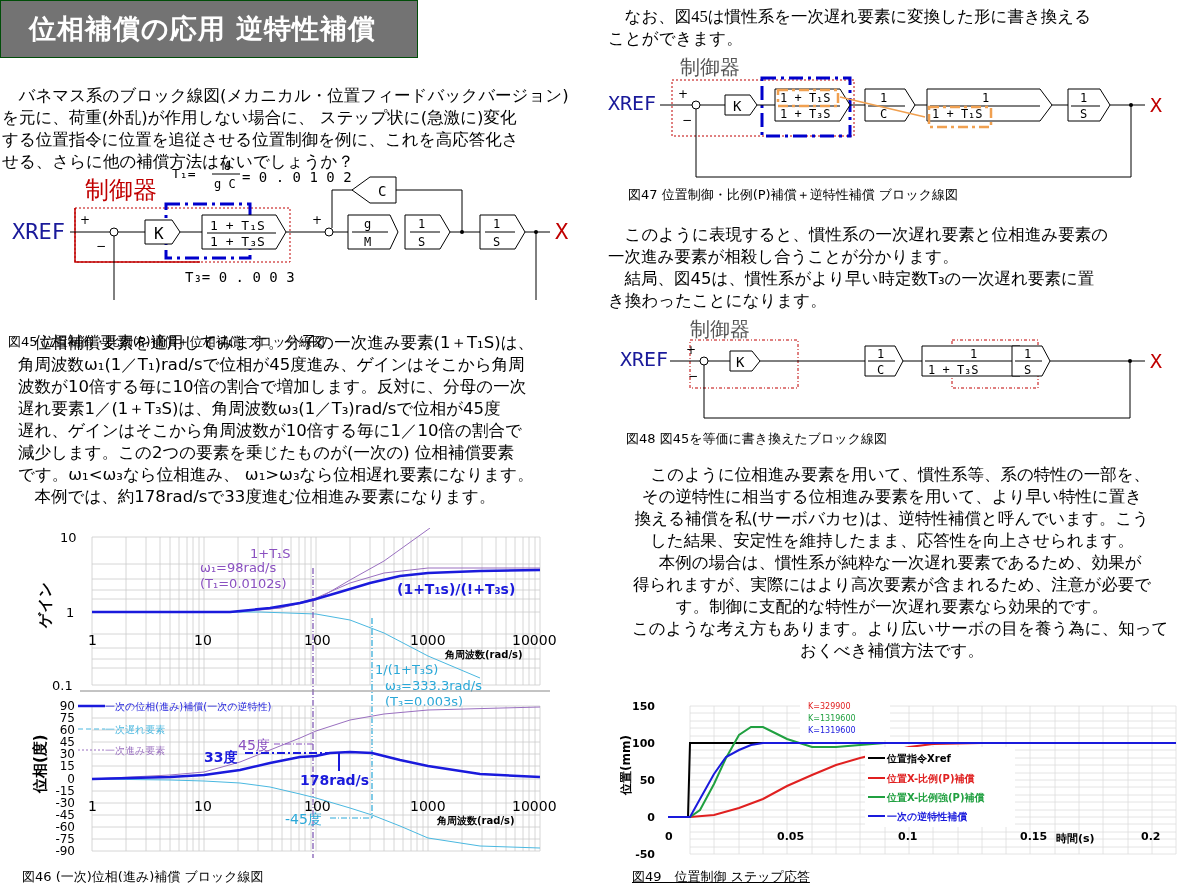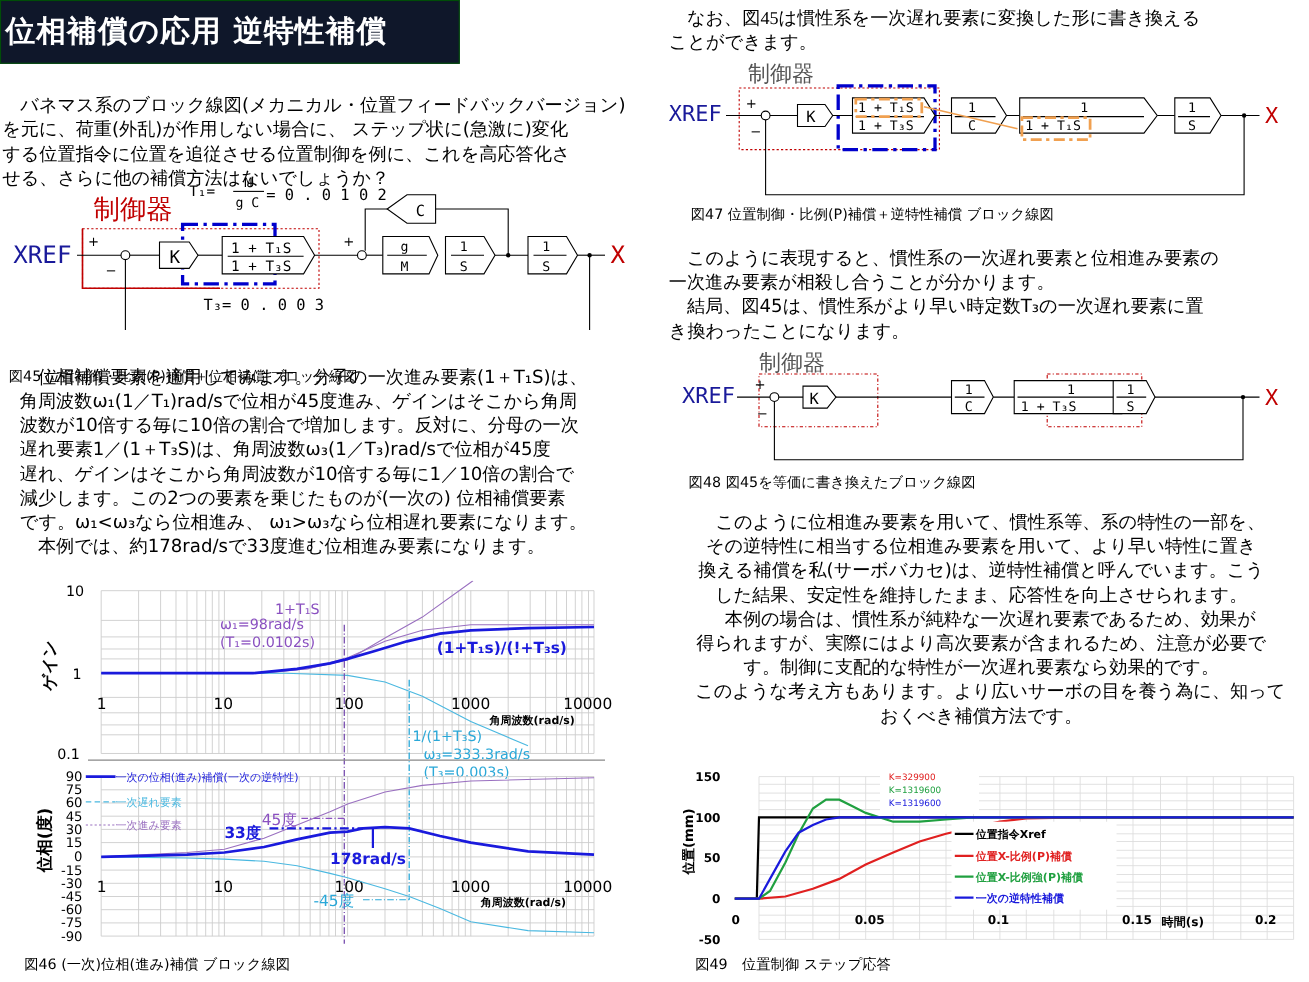--- a/index.html
+++ b/index.html
@@ -1,21 +1,21 @@
 <!DOCTYPE html>
 <html><head>
 <meta charset="utf-8">
 <style>
   html, body { margin:0; padding:0; background:#ffffff; }
   body { width:1190px; height:893px; position:relative; overflow:hidden;
          font-family:"DejaVu Sans", sans-serif; color:#000; }
   .abs { position:absolute; }
-  .banner { left:0; top:0; width:418px; height:58px; background:#0f172a; border:1px solid #004d08;
+  .banner { left:0; top:0; width:418px; height:58px; background:#737373; border:1px solid #004d08;
             box-sizing:border-box; color:#fff; font-size:27px; font-weight:bold;
-            line-height:56px; padding-left:4px; letter-spacing:1px; white-space:nowrap; }
+            line-height:56px; padding-left:28px; letter-spacing:1px; white-space:nowrap; }
   .para { font-size:16.5px; line-height:22px; white-space:pre-wrap; }
   .caption { font-size:13px; white-space:nowrap; }
   svg text { font-family:"DejaVu Sans", sans-serif; }
   .mono { font-family:"DejaVu Sans Mono", monospace; }
 </style>
 </head>
 <body>
 
 <div class="abs banner"><span>位相補償の応用  逆特性補償</span></div>
 
@@ -430,13 +430,13 @@
   <rect x="265" y="52" width="150" height="80" fill="#fff"></rect>
   <line x1="268" y1="63" x2="285" y2="63" stroke="#000" stroke-width="2"></line>
   <text x="287" y="67" font-size="10" font-weight="bold" fill="#000">位置指令Xref</text>
   <line x1="268" y1="83" x2="285" y2="83" stroke="#e02020" stroke-width="2"></line>
   <text x="287" y="87" font-size="10" font-weight="bold" fill="#e02020">位置X-比例(P)補償</text>
   <line x1="268" y1="102" x2="285" y2="102" stroke="#20a040" stroke-width="2"></line>
   <text x="287" y="106" font-size="10" font-weight="bold" fill="#20a040">位置X-比例強(P)補償</text>
   <line x1="268" y1="121" x2="285" y2="121" stroke="#1a1adc" stroke-width="2"></line>
   <text x="287" y="125" font-size="10" font-weight="bold" fill="#1a1adc">一次の逆特性補償</text>
 </svg>
-<div class="abs caption" style="left:632px;top:868px;">図49　位置制御  ステップ応答</div>
+<div class="abs caption" style="left:632px;top:868px;text-decoration:underline;">図49　位置制御  ステップ応答</div>
 
 </body></html>

